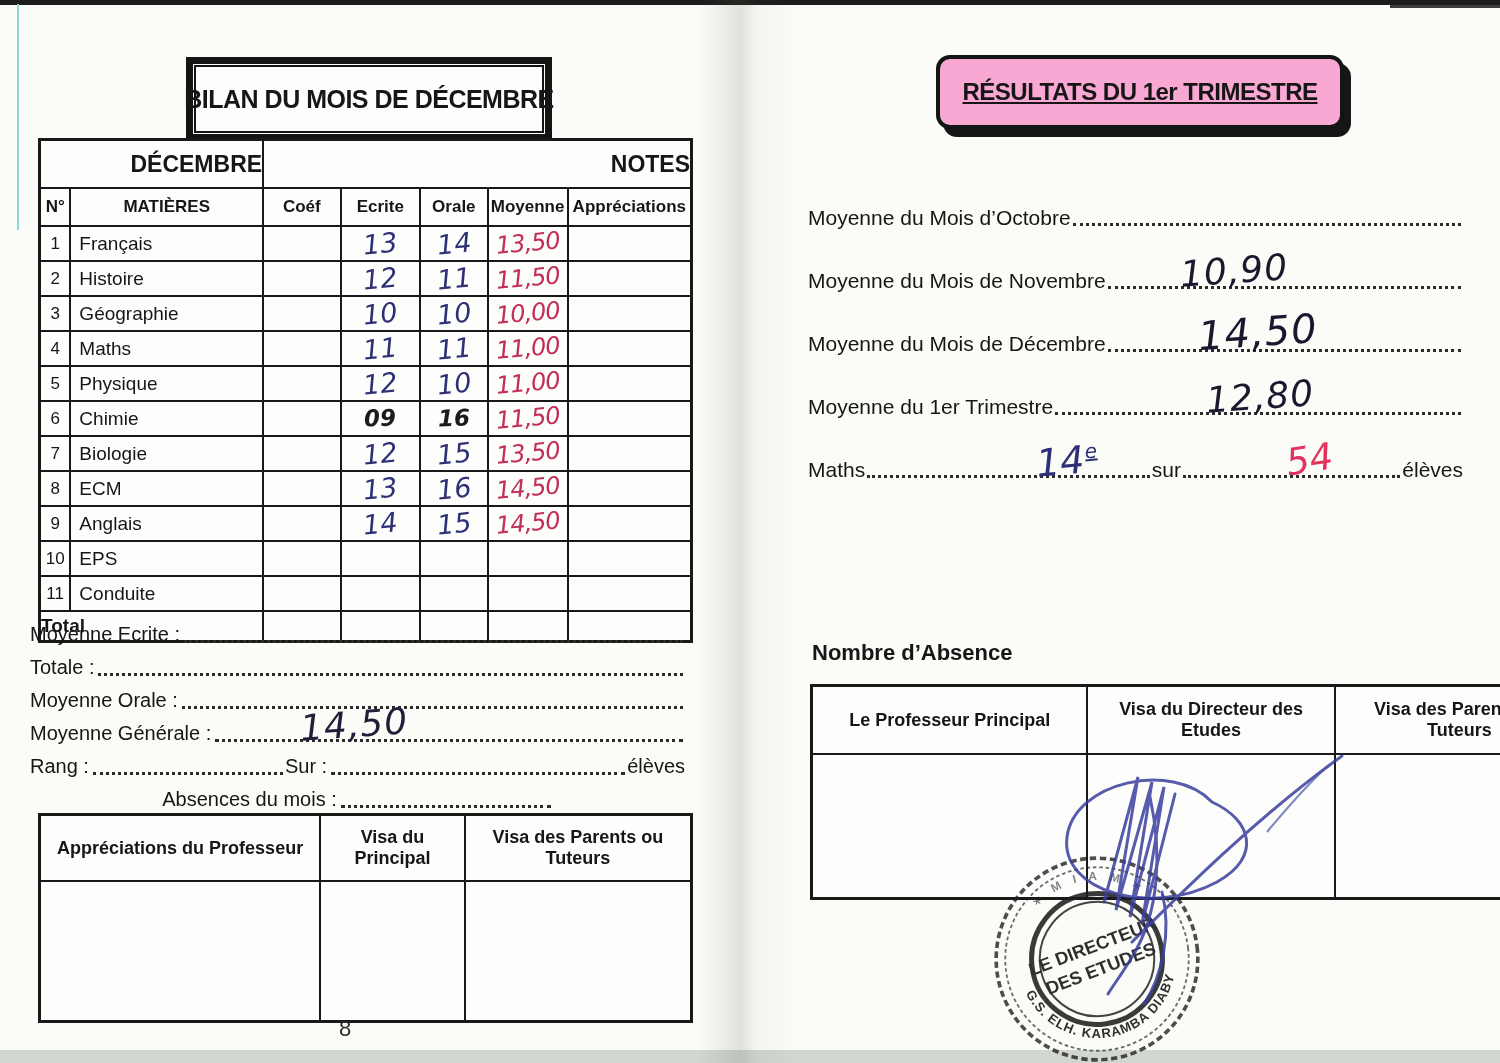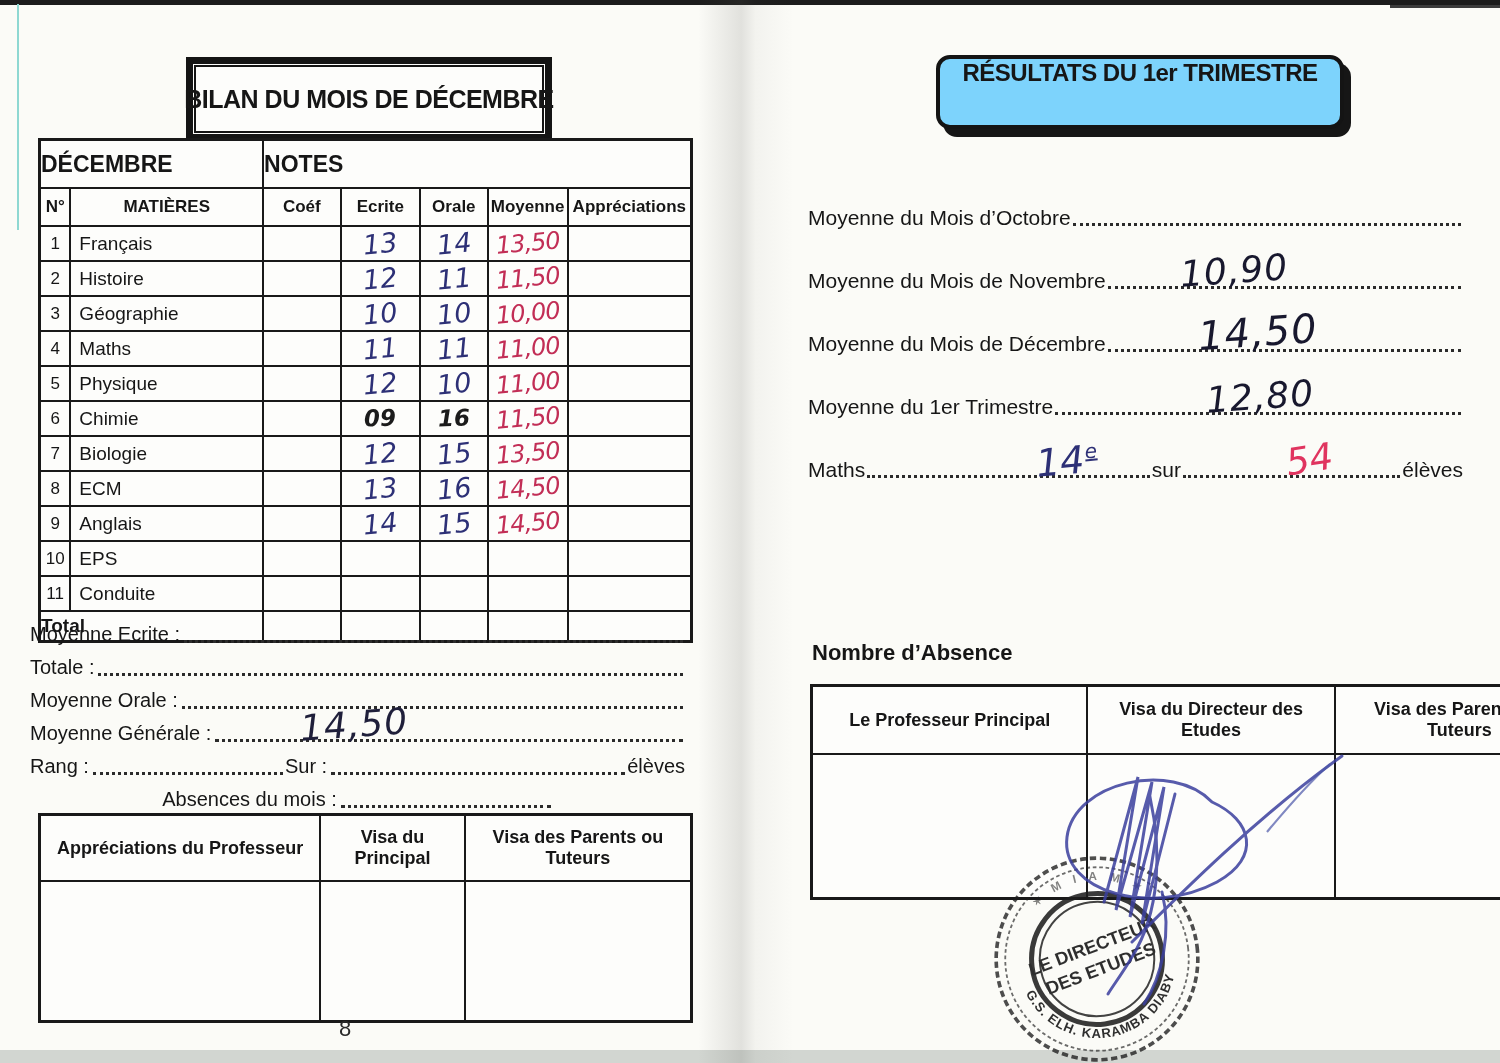--- a/index.html
+++ b/index.html
@@ -24,35 +24,35 @@
     position:absolute; left:186px; top:57px; width:352px; height:70px;
     border:7px solid #141414; background:#fdfdfb;
     display:flex; align-items:center; justify-content:center;
   }
   .title-box-left .inner {
     border:2px solid #141414; width:calc(100% - 6px); height:calc(100% - 6px);
     display:flex; align-items:center; justify-content:center;text-align:right;
   }
   .title-box-right {
     position:absolute; left:936px; top:55px; width:400px; height:66px;
-    border:4px solid #141414; border-radius:14px; background:#7dd3fc;
+    border:4px solid #141414; border-radius:14px; background:#f9a8d4;
     box-shadow:7px 8px 0 #161616;
-    display:flex; align-items:flex-start; justify-content:center;
+    display:flex; align-items:center; justify-content:center;text-decoration:underline;
   }
   .title-text { font-weight:bold; font-size:25px; letter-spacing:-0.5px; white-space:nowrap; }
 
   
   table { border-collapse:collapse; }
   .grades {
     position:absolute; left:38px; top:138px; width:655px;
     background:#fdfdfb;
   }
   .grades th, .grades td { border:2px solid #191919; padding:0; overflow:visible; }
   .grades { border:3px solid #191919; }
-  .gh { height:46px; font-size:23px; font-weight:bold; text-align:left; }
+  .gh { height:46px; font-size:23px; font-weight:bold; text-align:right; }
   .ch { height:36px; font-size:17px; font-weight:bold; text-align:center; }
   .grades td { height:33px; font-size:19px; }
   td.c-num  { text-align:center; font-size:17px; }
   td.c-subj { padding-left:8px; }
   td.c-mid  { text-align:center; }
   .total-row td { height:28px; }
   .total-lbl { padding-left:52px; font-weight:bold; font-size:18px; }
 
   
   .hw { font-family:"DejaVu Sans", sans-serif; font-style:italic; line-height:1; display:inline-block; }

